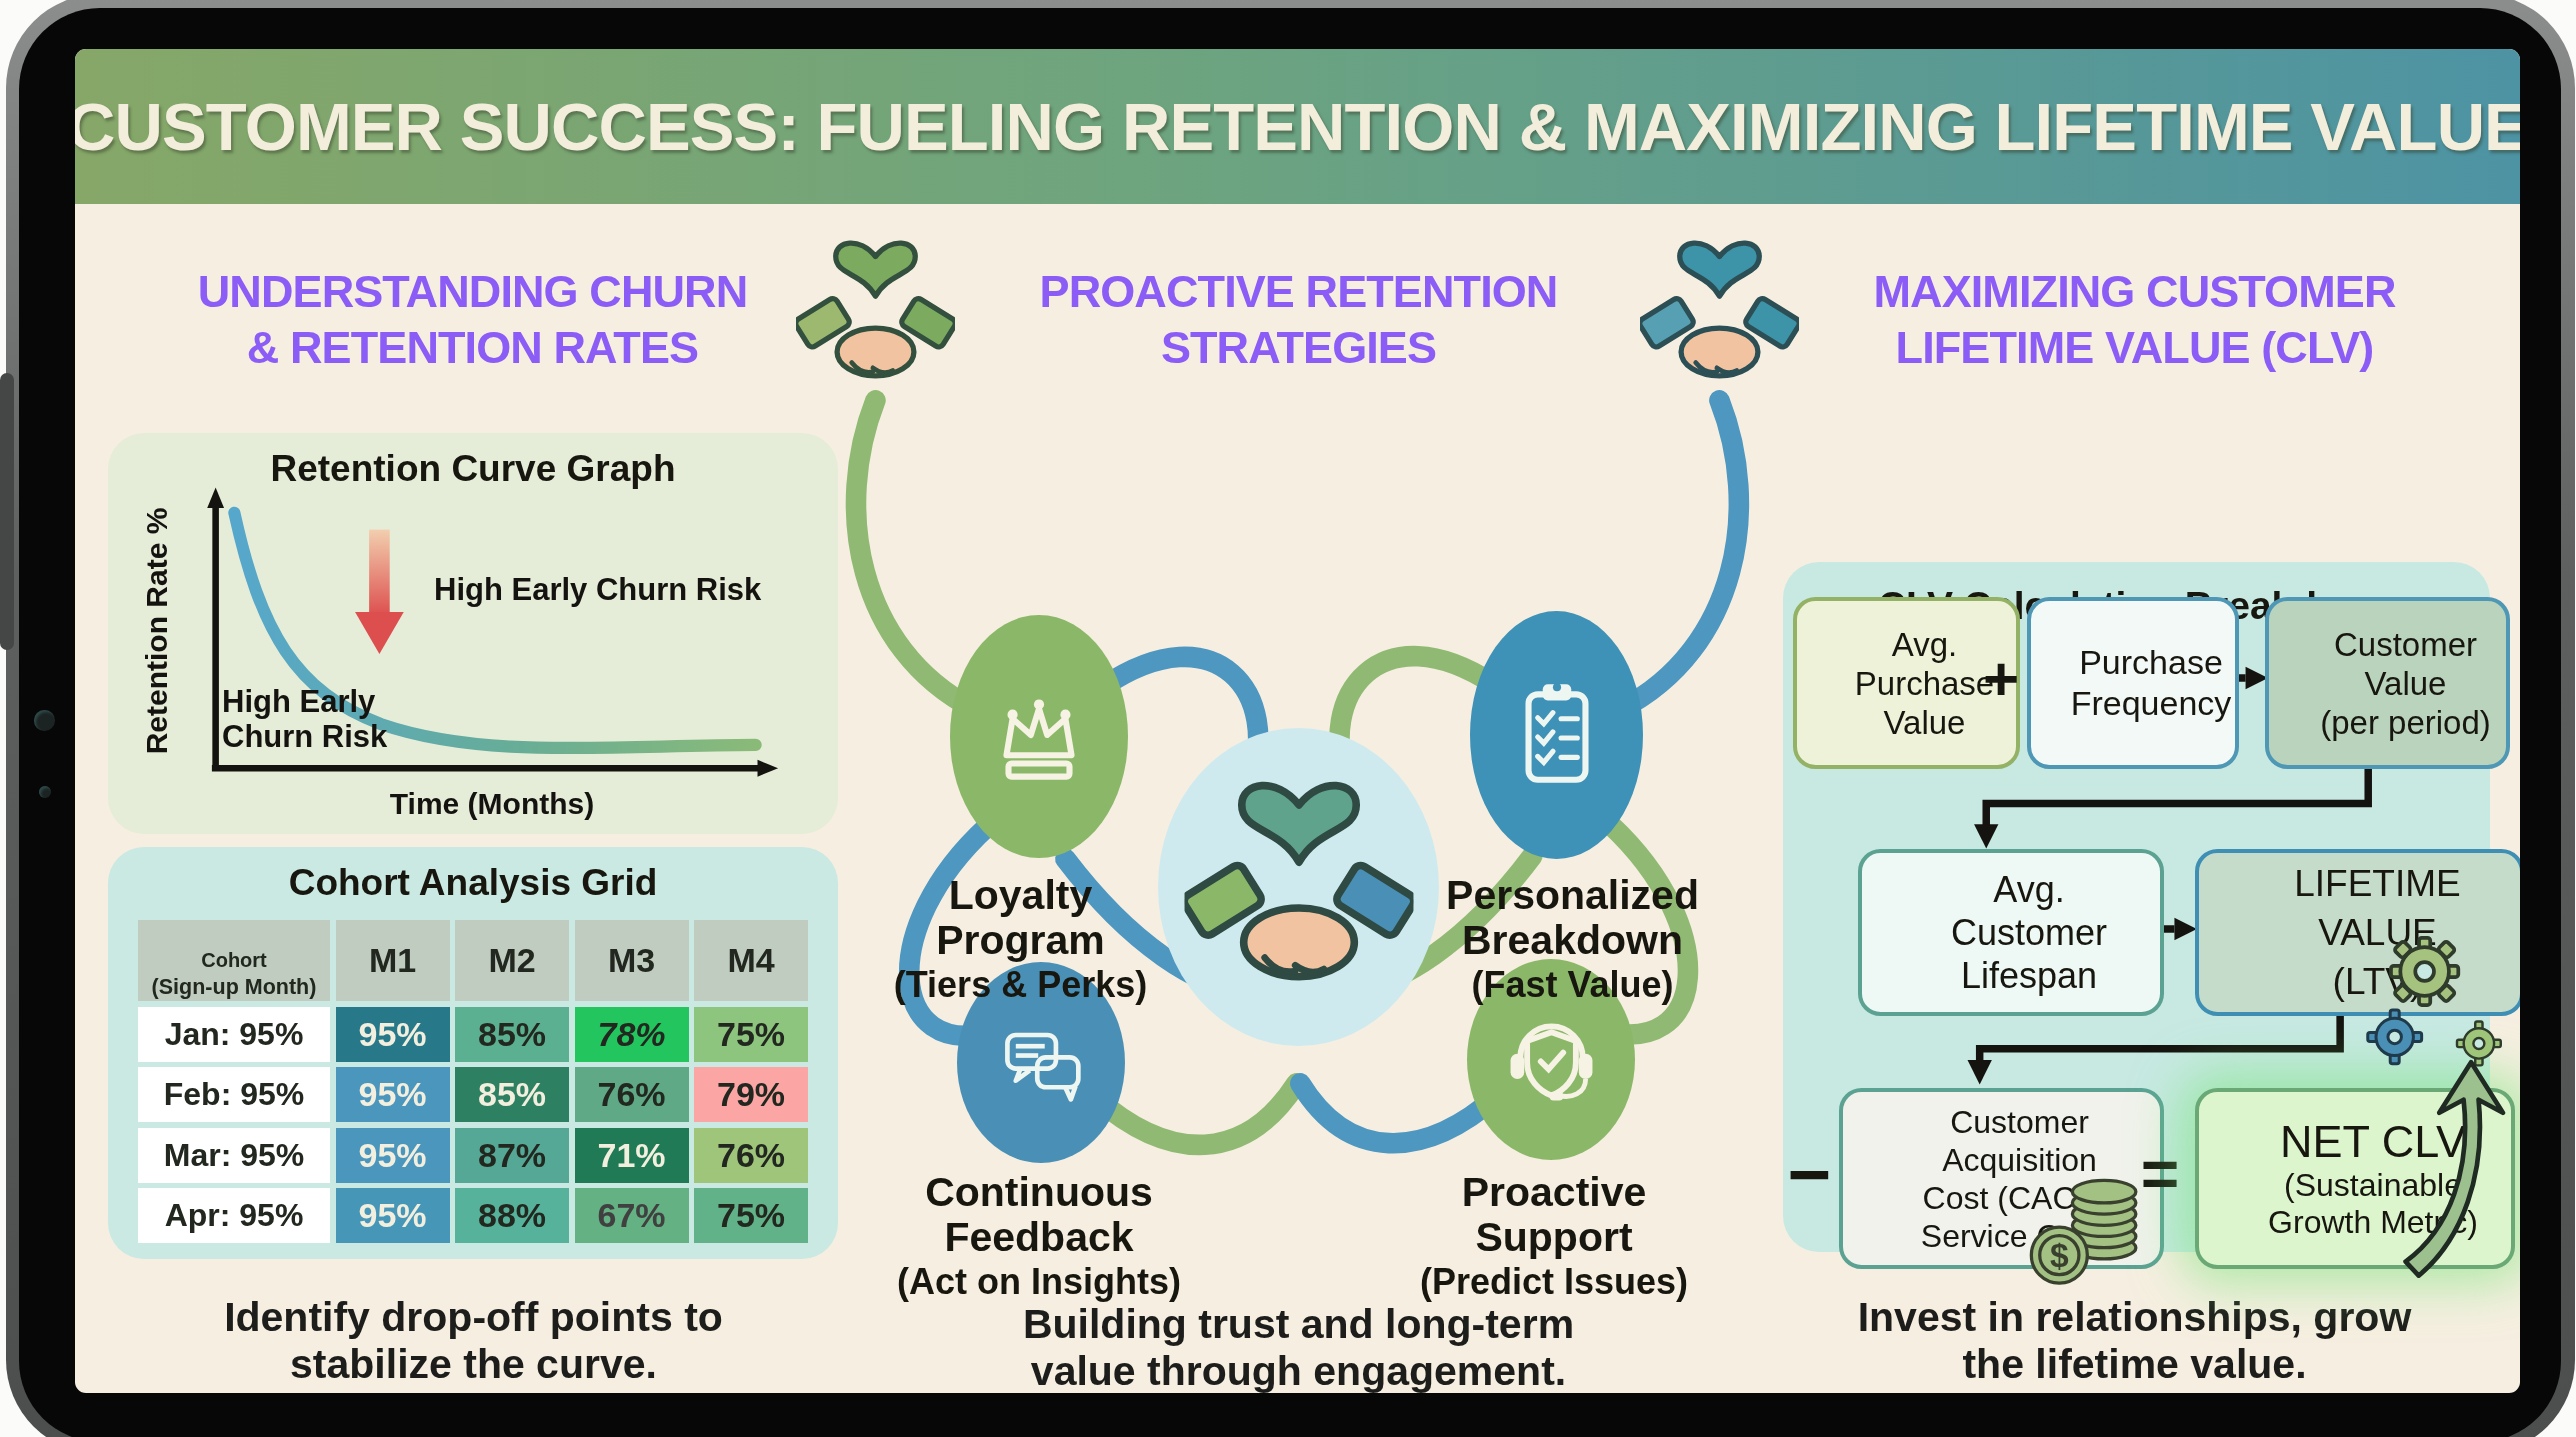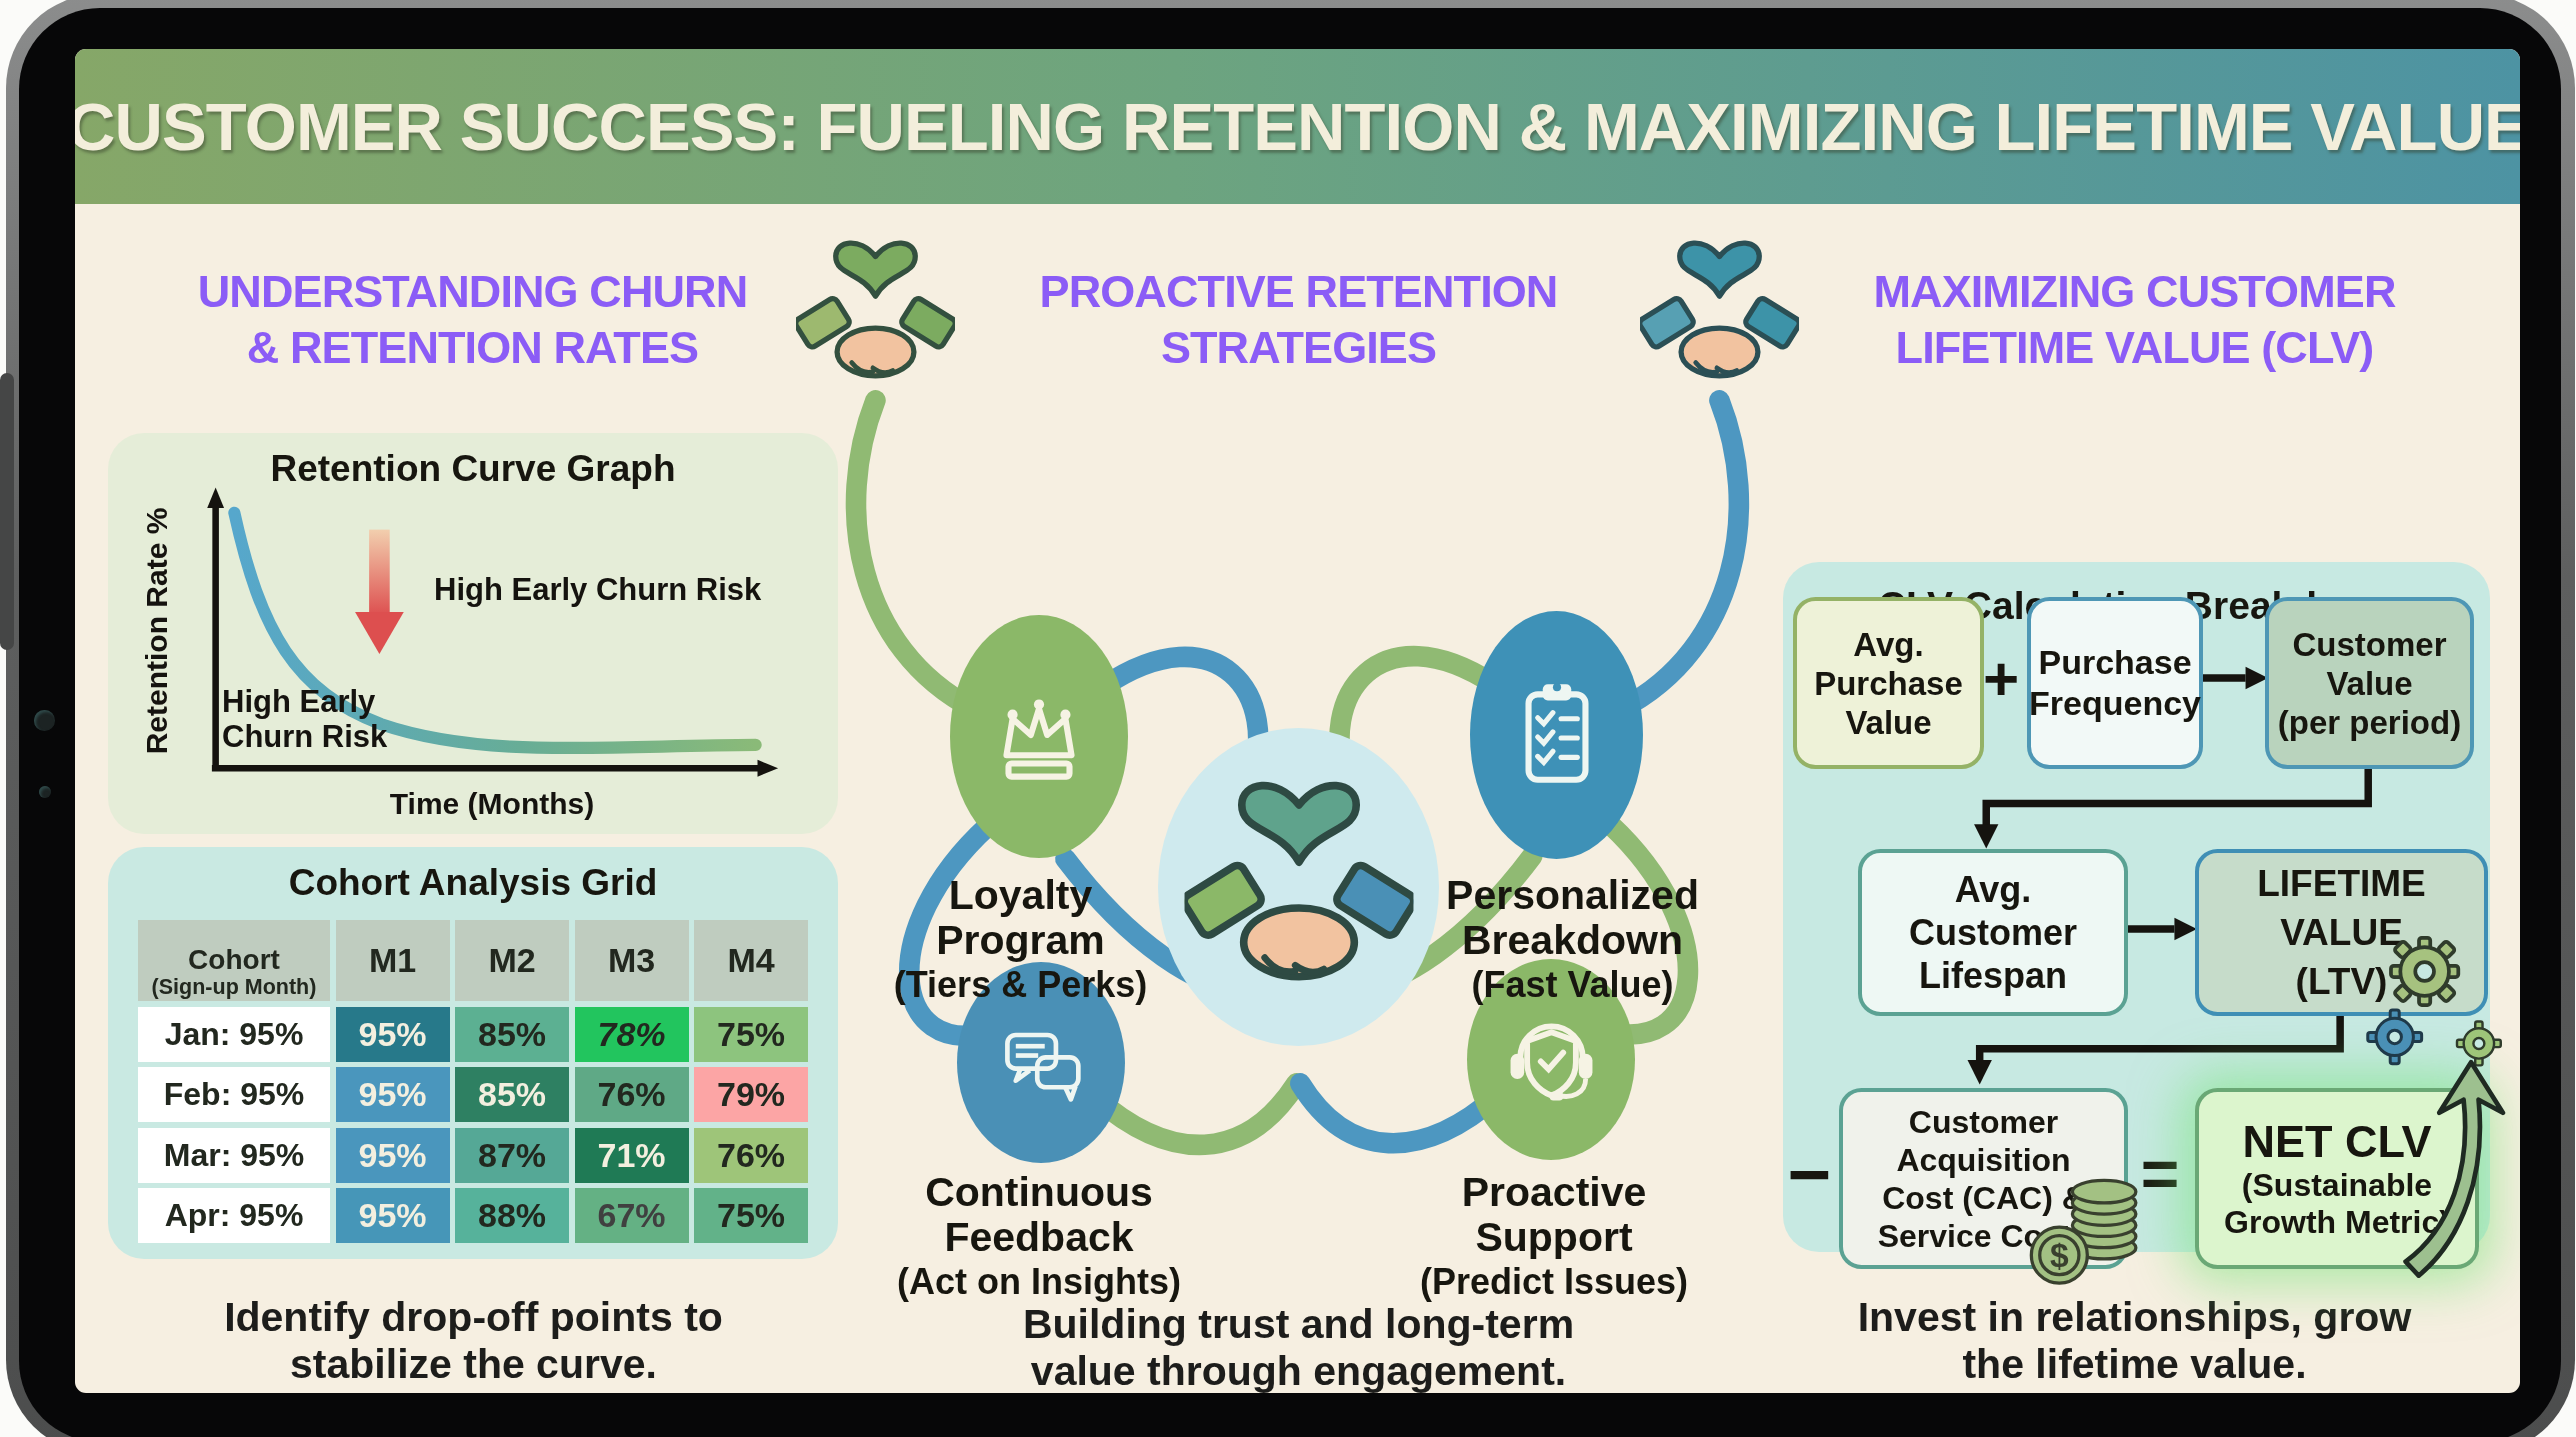--- a/index.html
+++ b/index.html
@@ -24,34 +24,34 @@
   .cardtitle{font-size:37px;font-weight:bold;color:#17160f;text-align:center;white-space:nowrap;}
   
   .curve-card{left:33px;top:384px;width:730px;height:401px;background:#e5edd8;border-radius:36px;}
   .axlab{font-size:30px;font-weight:bold;color:#15130f;white-space:nowrap;}
   .ann{font-size:31px;font-weight:bold;color:#15130f;white-space:nowrap;line-height:36px;}
   .cohort-card{left:33px;top:798px;width:730px;height:412px;background:#c9e9e2;border-radius:36px;}
   .grid{left:30px;top:73px;width:670px;height:323px;display:grid;
         grid-template-columns:192px 1fr 1fr 1fr 1fr;grid-template-rows:81px 1fr 1fr 1fr 1fr;gap:5.6px;}
   .cell{display:flex;align-items:center;justify-content:center;flex-direction:column;}
   .hcell{background:#bfccbf;color:#22281f;font-weight:bold;}
-  .hc1{font-size:28px;line-height:30px;margin-top:22px;}
+  .hc1{font-size:20px;line-height:30px;margin-top:22px;}
   .hc2{font-size:21.5px;line-height:24px;}
   .hm{font-size:34px;}
   .lcell{background:#ffffff;color:#22281f;font-weight:bold;font-size:32px;}
   .vcell{font-weight:bold;font-size:34px;}
   
   .node{border-radius:50%;z-index:2;display:flex;align-items:center;justify-content:center;}
   .nlabel{z-index:3;text-align:center;color:#17160f;}
   .nlabel .l1{font-size:41px;font-weight:bold;line-height:45px;display:block;}
   .nlabel .l2{font-size:36px;font-weight:bold;line-height:43px;display:block;}
   
   .clv-card{left:1708px;top:513px;width:707px;height:690px;background:#c7e9e2;border-radius:36px;}
   .cbox{position:absolute;border-radius:22.5px;display:flex;flex-direction:column;align-items:center;justify-content:center;
-        text-align:center;color:#17160f;font-weight:bold;z-index:2;}
+        text-align:center;color:#17160f;font-weight:normal;z-index:2;padding-left:36px;}
   .op{position:absolute;color:#17160f;font-weight:bold;text-align:center;z-index:2;}
   .glow{box-shadow:0 0 49px 15px rgba(116,228,118,.55);}
 </style>
 </head>
 <body>
 
 <div id="stage">
 
   <svg width="0" height="0" style="position:absolute">
     <defs>

